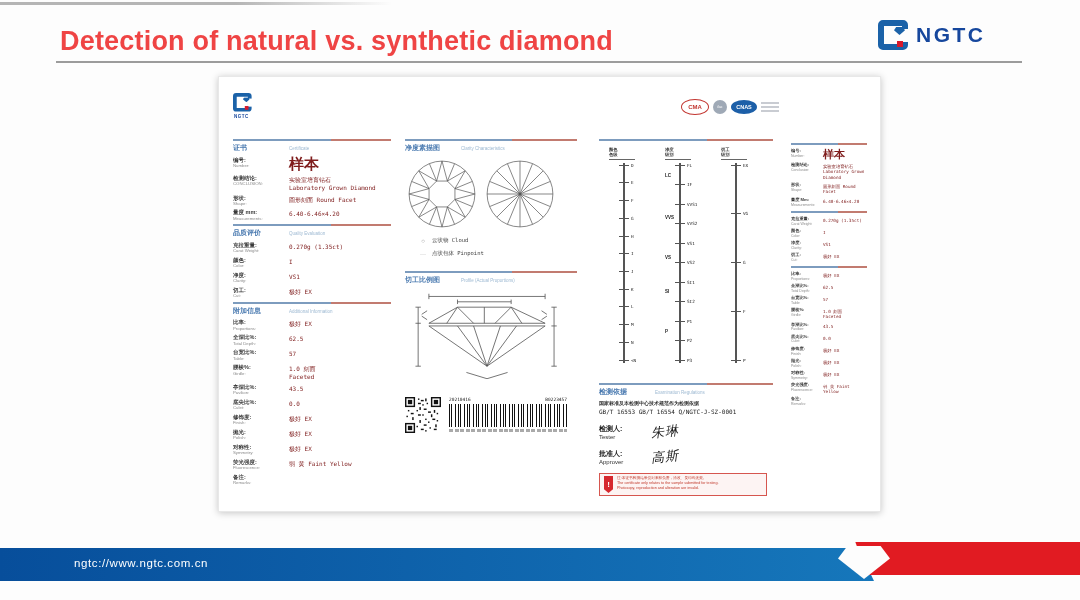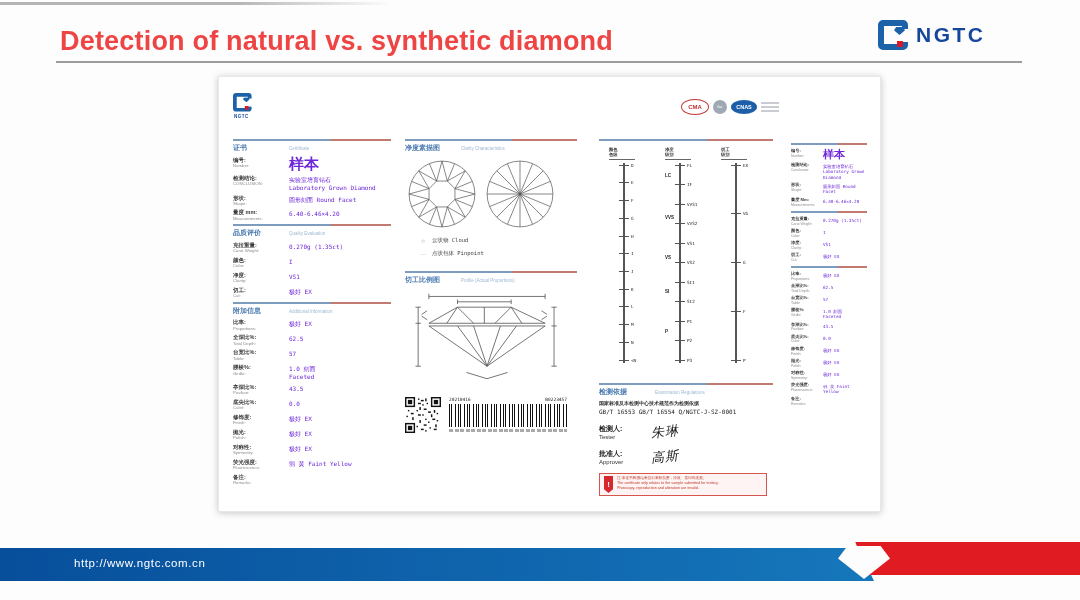--- a/index.html
+++ b/index.html
@@ -45,21 +45,21 @@
 
   .divider{height:2px;background:linear-gradient(90deg,#7d9cbe 0 62%,#c27b70 62% 100%)}
   .sec{display:flex;align-items:baseline;margin:2px 0 3px}
   .sec-zh{width:56px;flex:none;font-size:7px;font-weight:bold;color:#4a7ab0}
   .sec-en{font-size:4.5px;color:#9db9d2}
 
   .row{display:flex;margin:3.5px 0}
   .lab{width:56px;flex:none}
   .lab .zh{display:block;font-size:5.5px;font-weight:bold;color:#3a3a3a;line-height:1.15}
   .lab .en{display:block;font-size:4.3px;color:#8a8a8a;line-height:1.2}
-  .val{font-family:"DejaVu Sans Mono",monospace;font-size:6px;color:#6d28d9;white-space:pre-line;line-height:1.25;padding-top:1px}
+  .val{font-family:"DejaVu Sans Mono",monospace;font-size:6px;color:#7f1d1d;white-space:pre-line;line-height:1.25;padding-top:1px}
   .val.big{font-size:15px;font-weight:bold;font-family:"DejaVu Serif",serif;padding-top:0;line-height:1}
 
   .col4 .row{margin:3px 0}
   .col4 .lab{width:32px}
   .col4 .lab .zh{font-size:4.2px}
   .col4 .lab .en{font-size:3.5px}
   .col4 .val{font-size:4.3px}
   .col4 .val.big{font-size:11px}
   .col4 .divider{margin:4px 0}
 
@@ -799,15 +799,15 @@
             <span class="zh">备注:</span>
             <span class="en">Remarks:</span>
           </span>
           <span class="val"></span>
         </div>
       </div>
   </div>
 </div>
 
 <div class="bar-blue"></div>
-<span class="bar-url">http://www.ngtc.com.cn</span>
+<span class="bar-url">ngtc://www.ngtc.com.cn</span>
 <div class="bar-red"></div>
 <div class="bar-gem"></div>
 
 </body></html>

